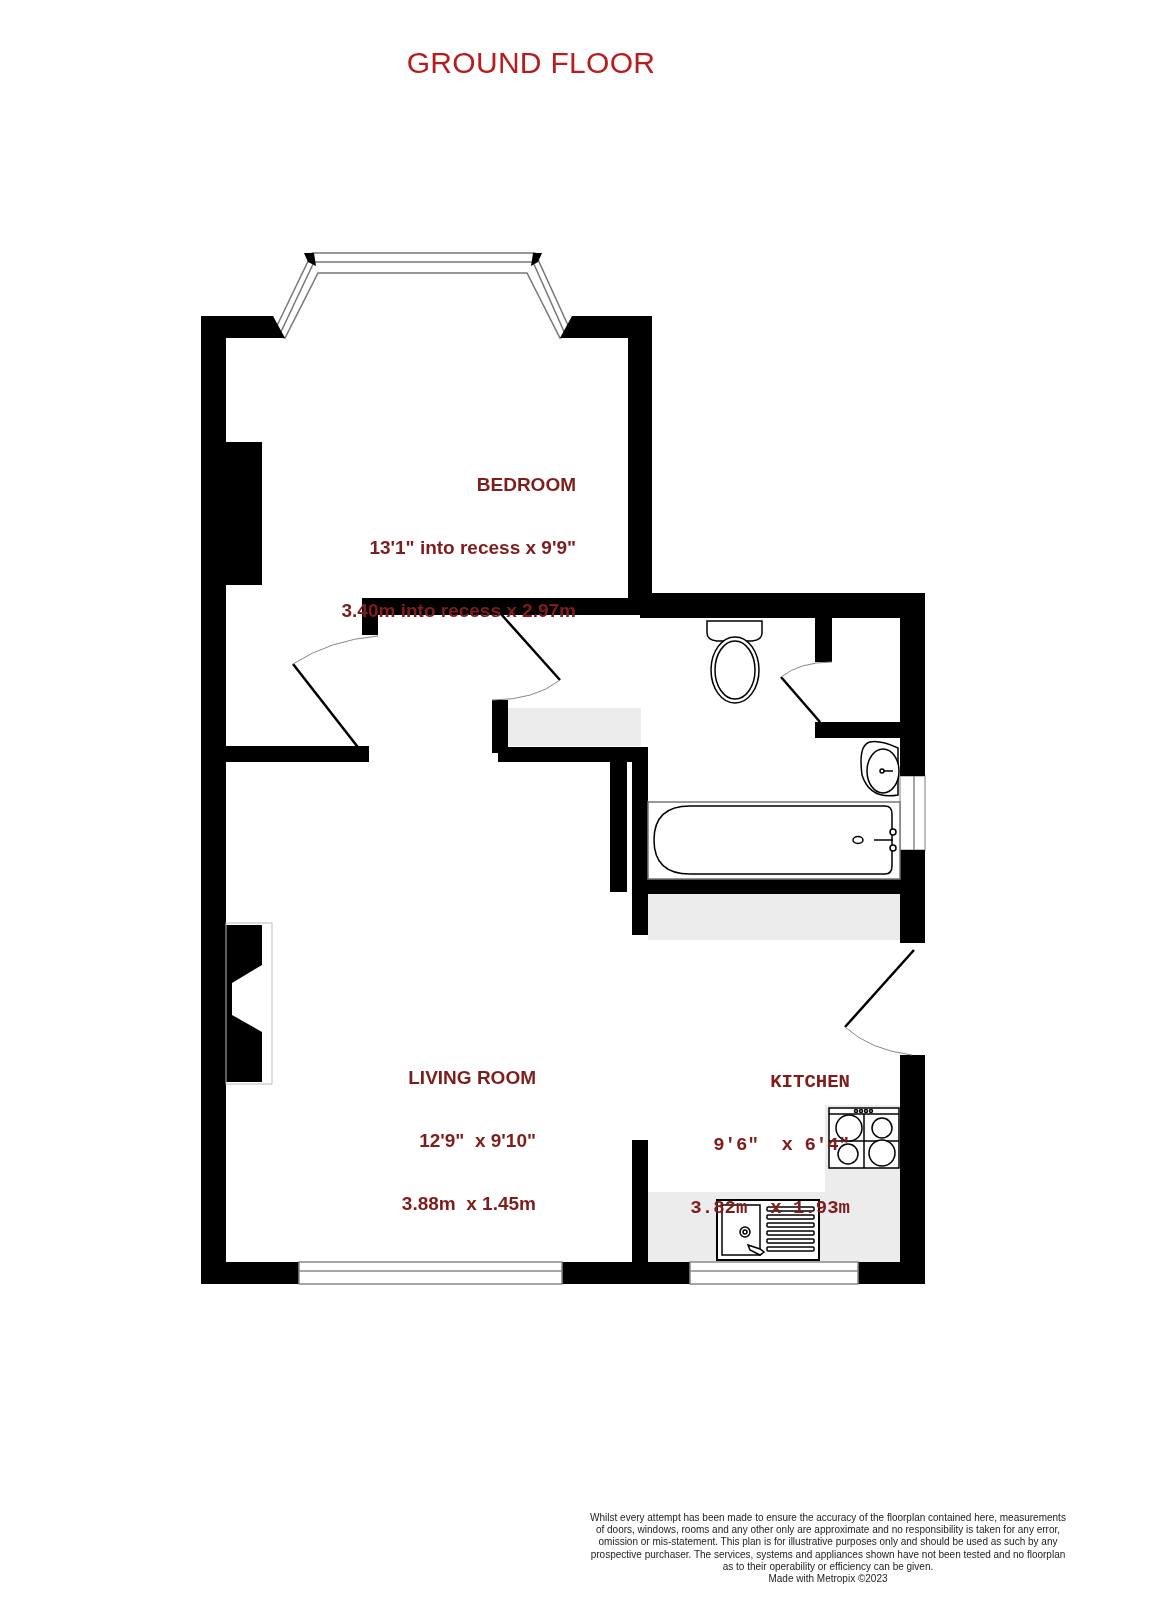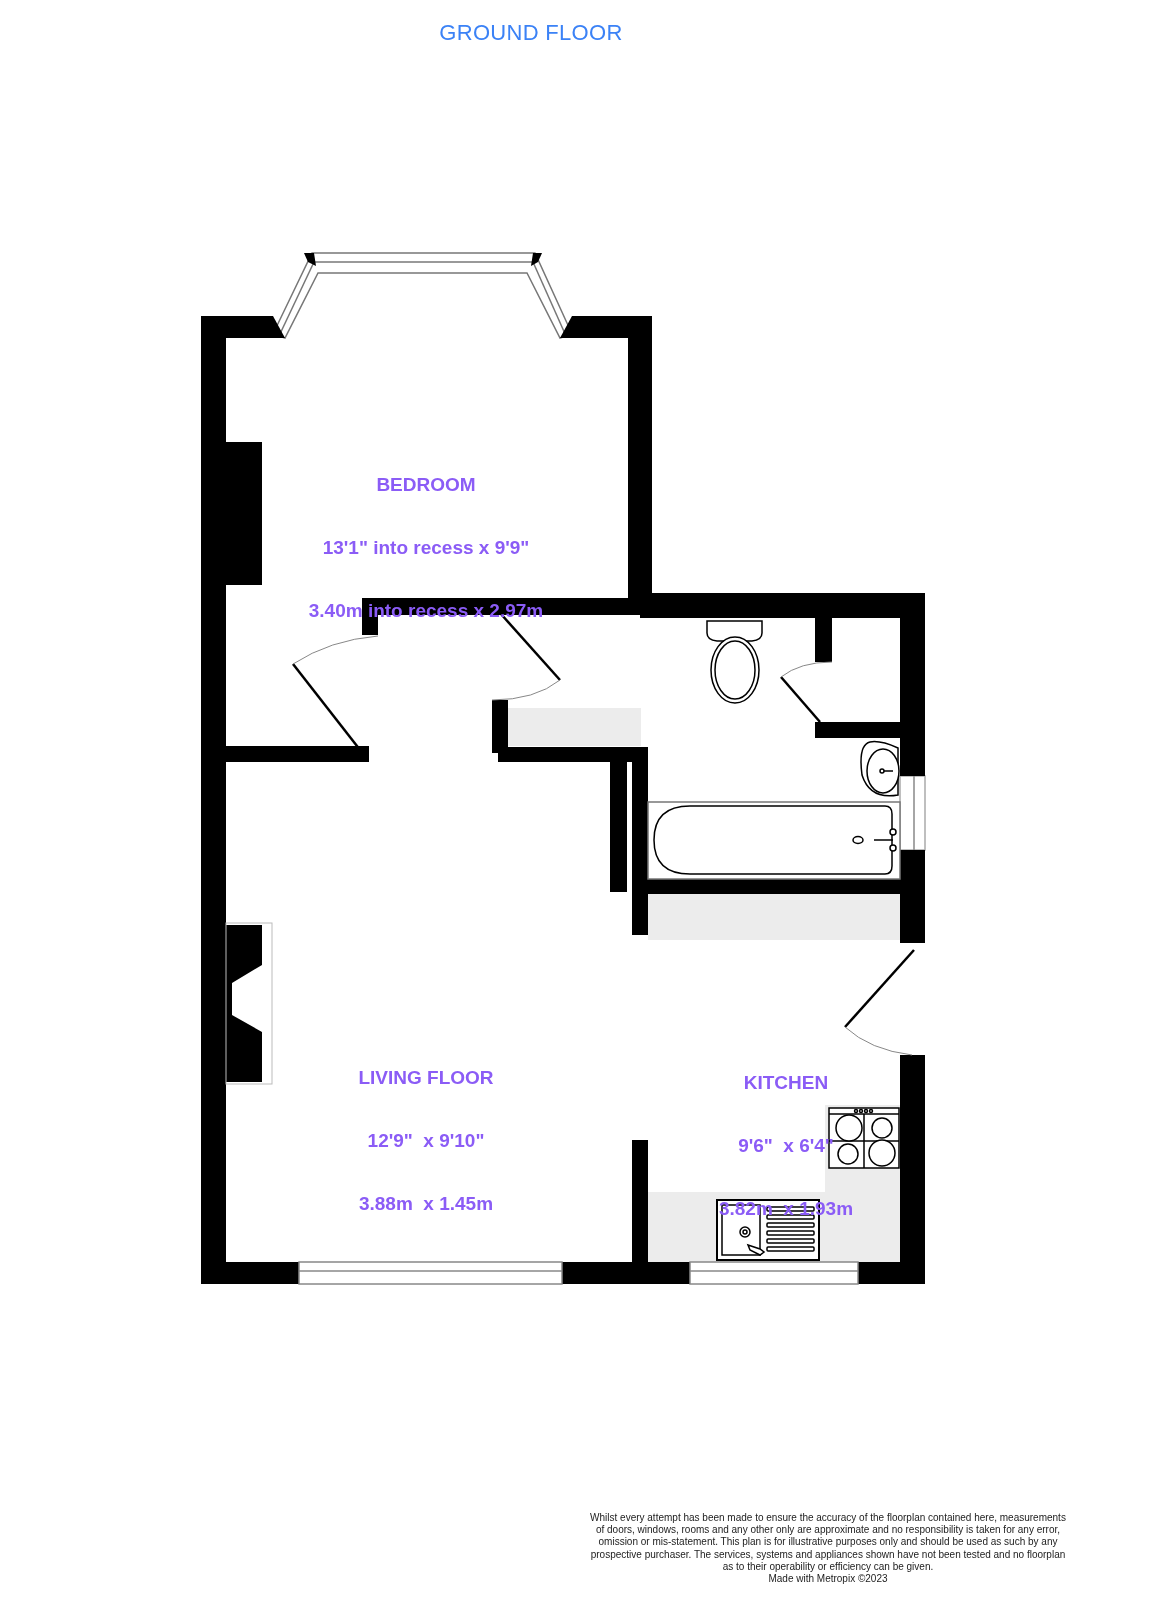--- a/index.html
+++ b/index.html
@@ -1,19 +1,19 @@
 <!DOCTYPE html>
 <html><head>
   <meta charset="utf-8">
   <style>
     html, body { margin: 0; padding: 0; background: #ffffff; }
     body { width: 1165px; height: 1600px; position: relative; overflow: hidden; font-family: "Liberation Sans", sans-serif; }
-    .floor-title { position: absolute; left: 0; top: 20px; width: 1062px; text-align: center; font-size: 22px; color: #3b82f6; letter-spacing: 0.3px; }
+    .floor-title { position: absolute; left: 0; top: 46px; width: 1062px; text-align: center; font-size: 30px; color: #b91c1c; letter-spacing: 0.3px; }
     .plan { position: absolute; left: 0; top: 0; }
-    .room-label { position: absolute; text-align: center; font-weight: bold; color: #8b5cf6; font-size: 19px; line-height: 21px; white-space: pre; }
+    .room-label { position: absolute; text-align: right; font-weight: bold; color: #7f1d1d; font-size: 19px; line-height: 21px; white-space: pre; }
     .room-label .name { display: block; }
     .room-label .imp, .room-label .met { display: block; }
     .disclaimer { position: absolute; left: 538px; top: 1512px; width: 580px; text-align: center; font-size: 10px; line-height: 12.2px; color: #222; }
     .disclaimer span { display: block; }
   </style>
 </head>
 <body>
 
 <div class="floor-title">GROUND FLOOR</div>
 
@@ -157,26 +157,26 @@
   </g>
 </svg>
 
 <div class="room-label" style="left:276px; top:432px; width:300px;">
   <span class="name">BEDROOM</span>
   <span class="imp">13'1" into recess x 9'9"</span>
   <span class="met">3.40m into recess x 2.97m</span>
 </div>
 
 <div class="room-label" style="left:316px; top:1025px; width:220px;">
-  <span class="name">LIVING FLOOR</span>
+  <span class="name">LIVING ROOM</span>
   <span class="imp">12'9"  x 9'10"</span>
   <span class="met">3.88m  x 1.45m</span>
 </div>
 
-<div class="room-label" style="left:686px; top:1030px; width:200px;">
+<div class="room-label" style="left:650px; top:1030px; width:200px;font-family:Liberation Mono, monospace;">
   <span class="name">KITCHEN</span>
   <span class="imp">9'6"  x 6'4"</span>
   <span class="met">3.82m  x 1.93m</span>
 </div>
 
 <div class="disclaimer">
   <span>Whilst every attempt has been made to ensure the accuracy of the floorplan contained here, measurements</span>
   <span>of doors, windows, rooms and any other only are approximate and no responsibility is taken for any error,</span>
   <span>omission or mis-statement. This plan is for illustrative purposes only and should be used as such by any</span>
   <span>prospective purchaser. The services, systems and appliances shown have not been tested and no floorplan</span>

